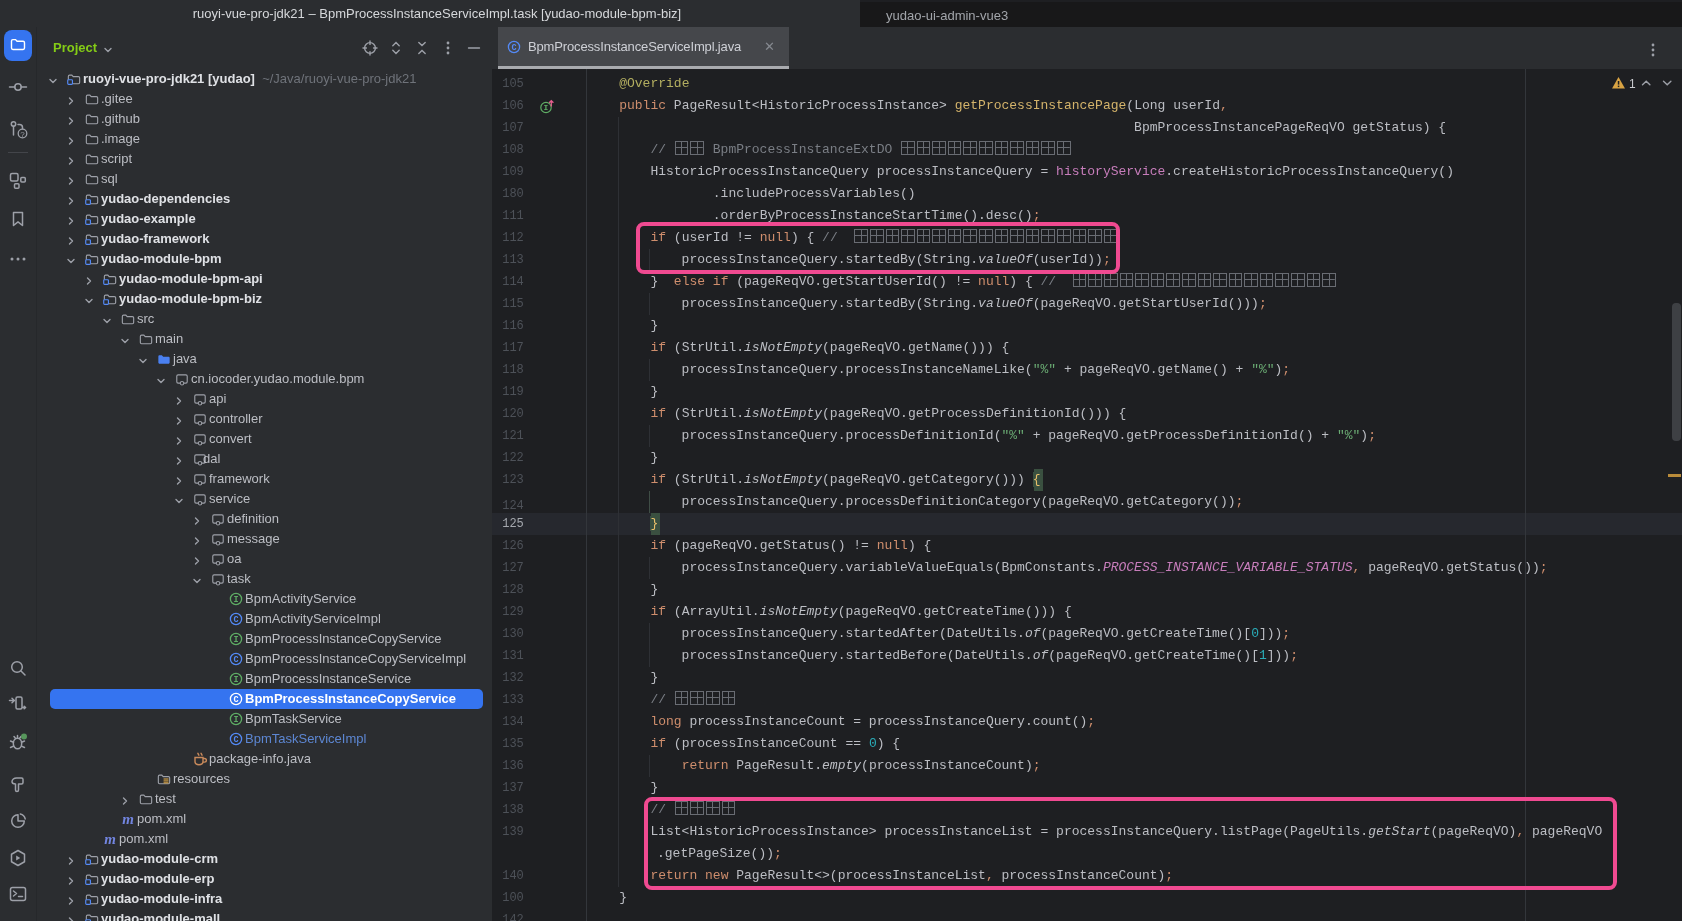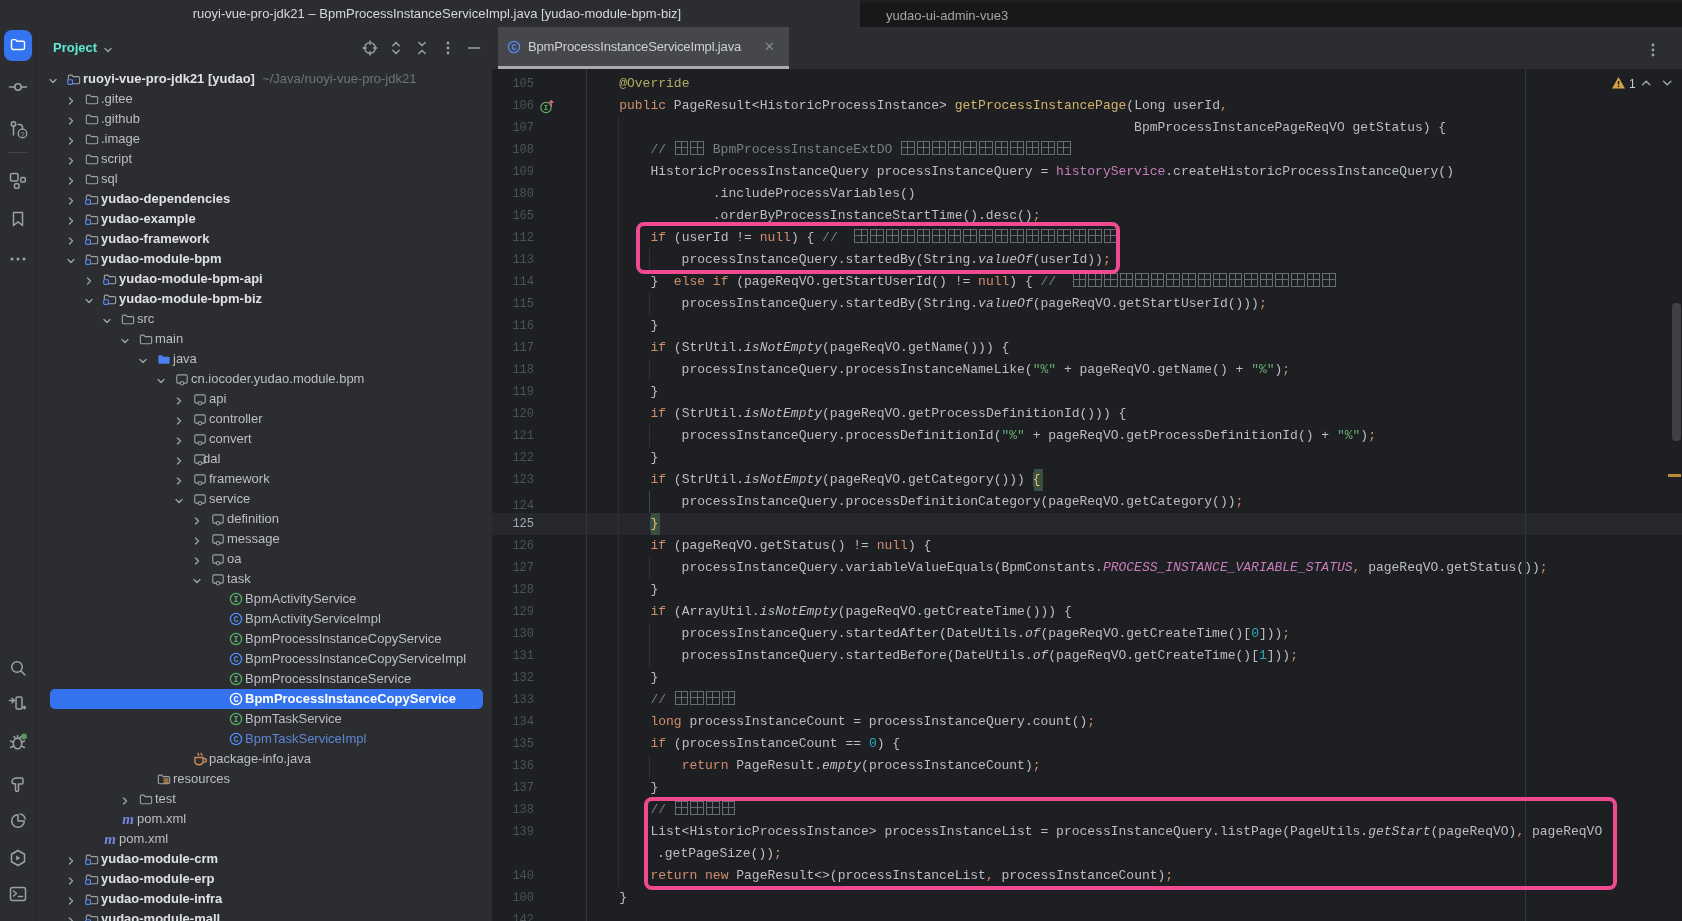--- a/index.html
+++ b/index.html
@@ -2,48 +2,48 @@
 <html><head><meta charset="utf-8"><style>
 * {margin:0;padding:0;box-sizing:content-box}
 html,body {width:1682px;height:921px;overflow:hidden;background:#1e1f22}
 body {position:relative;font-family:"Liberation Sans",sans-serif;-webkit-font-smoothing:antialiased}
 .cl {position:absolute;left:588px;height:22px;font:13px/22px "Liberation Mono",monospace;color:#bcbec4;white-space:pre}
 .cl .k {color:#cf8e6d} .cl .s {color:#6aab73} .cl .n {color:#2aacb8}
 .cl .c {color:#7a7e85} .cl .f {color:#c77dbb} .cl .cst {color:#c77dbb;font-style:italic}
 .cl .m {color:#d5b46b} .cl .an {color:#b3ae60} .cl .it {font-style:italic}
 .cl .y {color:#e8bf6a;background:#3a5040}
 .cj {display:inline-block;width:11.6px;height:11.5px;margin:0 1px;border:1px solid currentColor;vertical-align:-1.5px;background:linear-gradient(currentColor,currentColor) center/100% 1px no-repeat,linear-gradient(90deg,currentColor,currentColor) center/1px 100% no-repeat;opacity:.82}
-.ln,.lnc {position:absolute;left:492px;width:42px;height:22px;font:12px/22px "Liberation Mono",monospace;color:#4d5158;text-align:right}
+.ln,.lnc {position:absolute;left:492px;width:42px;height:22px;font:12px/22px "Liberation Mono",monospace;color:#4d5158;text-align:center}
 .lnc {color:#a5a8ae}
 .tt {position:absolute;height:20px;font:13px/20px "Liberation Sans",sans-serif;color:#bcbec4;white-space:pre}
 .tt.b {font-weight:700;color:#dfe1e5} .tt.w {color:#fff;font-weight:700} .tt.bl {color:#5d87d3}
 </style></head>
 <body>
-<div style="position:absolute;left:0;top:0;width:860px;height:27px;background:#2b2d30;color:#d6d8db;font-size:13px;line-height:27px;text-align:center;text-indent:14px">ruoyi-vue-pro-jdk21 – BpmProcessInstanceServiceImpl.java [yudao-module-bpm-biz]</div>
+<div style="position:absolute;left:0;top:0;width:860px;height:27px;background:#2b2d30;color:#d6d8db;font-size:13px;line-height:27px;text-align:center;text-indent:14px">ruoyi-vue-pro-jdk21 – BpmProcessInstanceServiceImpl.task [yudao-module-bpm-biz]</div>
 <div style="position:absolute;left:860px;top:2px;width:822px;height:27px;background:#181819;color:#a2a5aa;font-size:13px;line-height:27px;text-align:left;padding-left:0"><span style="position:relative;left:26px">yudao-ui-admin-vue3</span></div>
 <div style="position:absolute;left:0;top:27px;width:492px;height:894px;background:#2b2d30"></div>
 <div style="position:absolute;left:36px;top:27px;width:1px;height:894px;background:#26282b"></div>
 <div style="position:absolute;left:492px;top:27px;width:1190px;height:42px;background:#2b2d30"></div>
 <div style="position:absolute;left:492px;top:69px;width:1190px;height:852px;background:#1e1f22"></div>
 <div style="position:absolute;left:498px;top:27px;width:291px;height:39px;background:#45474b"></div>
 <div style="position:absolute;left:498px;top:66px;width:291px;height:3px;background:#a9abaf"></div>
 <div style="position:absolute;left:506px;top:39px;width:16px;height:16px"><svg width="16" height="16" viewBox="0 0 16 16">
       <circle cx="8" cy="8" r="5.6" fill="none" stroke="#548af7" stroke-width="1.3"></circle>
       <text x="8" y="11" font-family="Liberation Mono" font-size="8.5" font-weight="bold" fill="#548af7" text-anchor="middle">C</text>
     </svg></div>
 <div style="position:absolute;left:528px;top:27px;height:39px;font:13px/39px 'Liberation Sans';color:#ced0d6;letter-spacing:-.15px">BpmProcessInstanceServiceImpl.java</div>
 <div style="position:absolute;left:764px;top:27px;height:39px;font:13px/39px 'Liberation Sans';color:#868a91">✕</div>
 <div style="position:absolute;left:1644px;top:41px;width:18px;height:18px"><svg width="18" height="18" viewBox="0 0 18 18">
       <g fill="#9da0a8">
         <circle cx="9" cy="4" r="1.4"></circle>
         <circle cx="9" cy="9" r="1.4"></circle>
         <circle cx="9" cy="14" r="1.4"></circle>
       </g>
     </svg></div>
-<div style="position:absolute;left:53px;top:37px;height:22px;font:13px/22px 'Liberation Sans';font-weight:700;color:#5eead4">Project</div>
+<div style="position:absolute;left:53px;top:37px;height:22px;font:13px/22px 'Liberation Sans';font-weight:700;color:#84cc16">Project</div>
 <div style="position:absolute;left:102px;top:42px;width:12px;height:12px"><svg width="12" height="12" viewBox="0 0 12 12">
       <path d="M3 4.5 L6 7.5 L9 4.5" fill="none" stroke="#9da0a8" stroke-width="1.4" stroke-linecap="round" stroke-linejoin="round"></path>
     </svg></div>
 <div style="position:absolute;left:361px;top:39px;width:18px;height:18px"><svg width="18" height="18" viewBox="0 0 18 18">
       <circle cx="9" cy="9" r="5.4" stroke="#9da0a8" fill="none" stroke-width="1.4" stroke-linecap="round"></circle>
       <path d="M9 2 v3.4 M9 12.6 v3.4 M2 9 h3.4 M12.6 9 h3.4" stroke="#9da0a8" fill="none" stroke-width="1.4" stroke-linecap="round"></path>
     </svg></div>
 <div style="position:absolute;left:387px;top:39px;width:18px;height:18px"><svg width="18" height="18" viewBox="0 0 18 18">
       <path d="M5.8 6.8 L9 3.6 l3.2 3.2 M5.8 11.2 L9 14.4 l3.2-3.2" stroke="#9da0a8" fill="none" stroke-width="1.4" stroke-linecap="round"></path>
     </svg></div>
@@ -454,21 +454,21 @@
 <div style="position:absolute;left:1668px;top:474px;width:13px;height:3px;background:#b98b3a"></div>
 <div style="position:absolute;left:1672px;top:303px;width:9px;height:138px;background:rgba(140,143,148,.30);border-radius:4px"></div>
 <div style="position:absolute;left:636px;top:222px;width:484px;height:52px;border:4px solid #f04a91;border-radius:8px;box-sizing:border-box;z-index:9"></div>
 <div style="position:absolute;left:644px;top:797px;width:973px;height:93px;border:4px solid #f04a91;border-radius:8px;box-sizing:border-box;z-index:9"></div>
 <div class="ln" style="top:73px">105</div>
 <div class="ln" style="top:95px">106</div>
 <div class="ln" style="top:117px">107</div>
 <div class="ln" style="top:139px">108</div>
 <div class="ln" style="top:161px">109</div>
 <div class="ln" style="top:183px">180</div>
-<div class="ln" style="top:205px">165</div>
+<div class="ln" style="top:205px">111</div>
 <div class="ln" style="top:227px">112</div>
 <div class="ln" style="top:249px">113</div>
 <div class="ln" style="top:271px">114</div>
 <div class="ln" style="top:293px">115</div>
 <div class="ln" style="top:315px">116</div>
 <div class="ln" style="top:337px">117</div>
 <div class="ln" style="top:359px">118</div>
 <div class="ln" style="top:381px">119</div>
 <div class="ln" style="top:403px">120</div>
 <div class="ln" style="top:425px">121</div>

